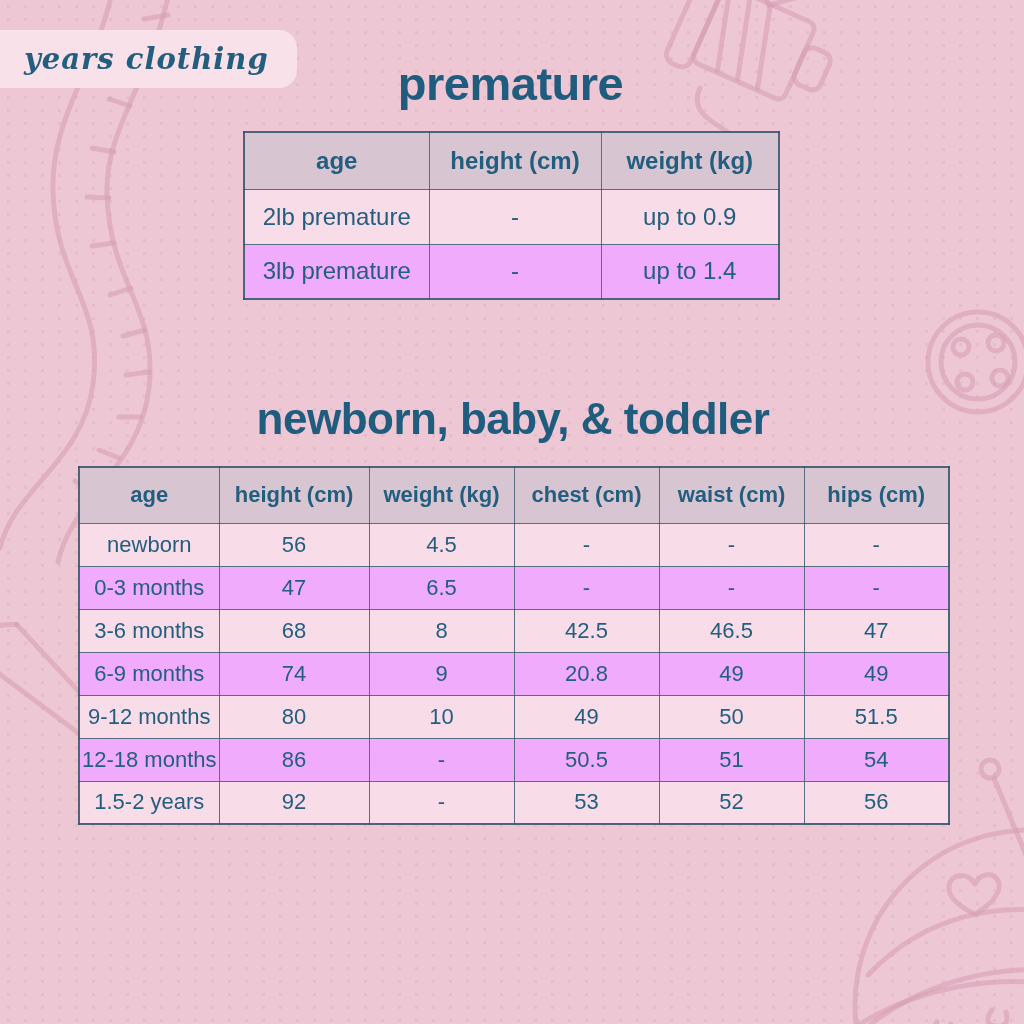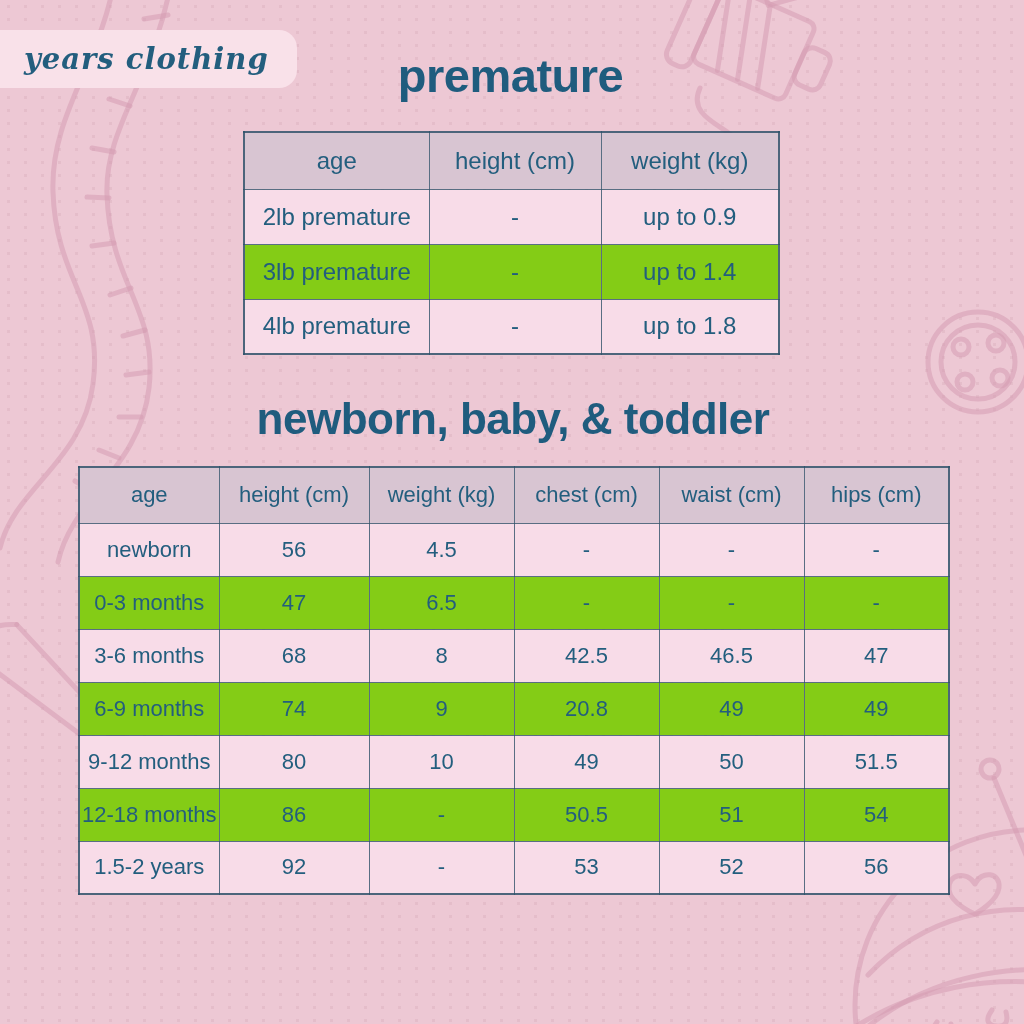--- a/index.html
+++ b/index.html
@@ -20,41 +20,41 @@
     background:#f9e1e9;border-radius:18px;
     display:flex;align-items:center;padding:0 28px 0 44px;
   }
   .badge span{
     font-family:"DejaVu Serif", serif;font-style:italic;font-weight:700;
     font-size:29px;color:#235e7e;letter-spacing:1px;white-space:nowrap;
   }
   .section-title{
     position:absolute;text-align:center;font-weight:700;color:#1f5c7e;letter-spacing:-0.5px;
   }
-  #title-premature{left:243px;top:48px;width:535px;font-size:47px;}
+  #title-premature{left:243px;top:56px;width:535px;font-size:47px;}
   #title-main{left:78px;top:394px;width:870px;font-size:44px;}
   table.sz{
     position:absolute;border-collapse:collapse;table-layout:fixed;
     border:2.5px solid rgba(47,84,107,0.85);
   }
   table.sz th, table.sz td{
     border:1.7px solid rgba(47,84,107,0.78);
     text-align:center;vertical-align:middle;
     color:#235e7e;padding:0;overflow:hidden;white-space:nowrap;
   }
-  table.sz th{background:#d8c5d2;font-weight:400;margin-left:20px;}
+  table.sz th{background:#d8c5d2;font-weight:700;margin-left:20px;}
   tr.row-pink td{background:#f8dce8;}
-  tr.row-mauve td{background:#84cc16;}
+  tr.row-mauve td{background:#f0abfc;}
   #table-premature{left:243px;top:131px;width:535px;font-size:24px;}
   #table-premature thead tr{height:57px;}
   #table-premature tbody tr{height:55px;}
   #table-premature th{font-size:24px;}
   #table-main{left:78px;top:466px;width:870px;font-size:22px;}
   #table-main thead tr{height:56px;}
-  #table-main tbody tr{height:53px;}
+  #table-main tbody tr{height:43px;}
   #table-main th{font-size:22px;}
 </style>
 </head>
 <body>
 
 <svg class="decor" width="1024" height="1024" viewBox="0 0 1024 1024">
 
   <g>
     <path d="M 173,-30 C 158,75 104,125 107,195 C 110,285 158,308 149,388 C 140,468 72,498 58,562"></path>
     <path d="M 116,-30 C 104,60 50,112 53,192 C 56,282 104,302 93,384 C 83,462 14,488 0,548"></path>
@@ -136,25 +136,20 @@
   <tbody>
     <tr class="row-pink">
       <td>2lb premature</td>
       <td>-</td>
       <td>up to 0.9</td>
     </tr>
     <tr class="row-mauve">
       <td>3lb premature</td>
       <td>-</td>
       <td>up to 1.4</td>
-    </tr>
-    <tr class="row-pink">
-      <td>4lb premature</td>
-      <td>-</td>
-      <td>up to 1.8</td>
     </tr>
   </tbody>
 </table>
 
 <div class="section-title" id="title-main">newborn, baby, &amp; toddler</div>
 
 <table class="sz" id="table-main">
   <colgroup>
     <col style="width:140px">
       <col style="width:150px">

